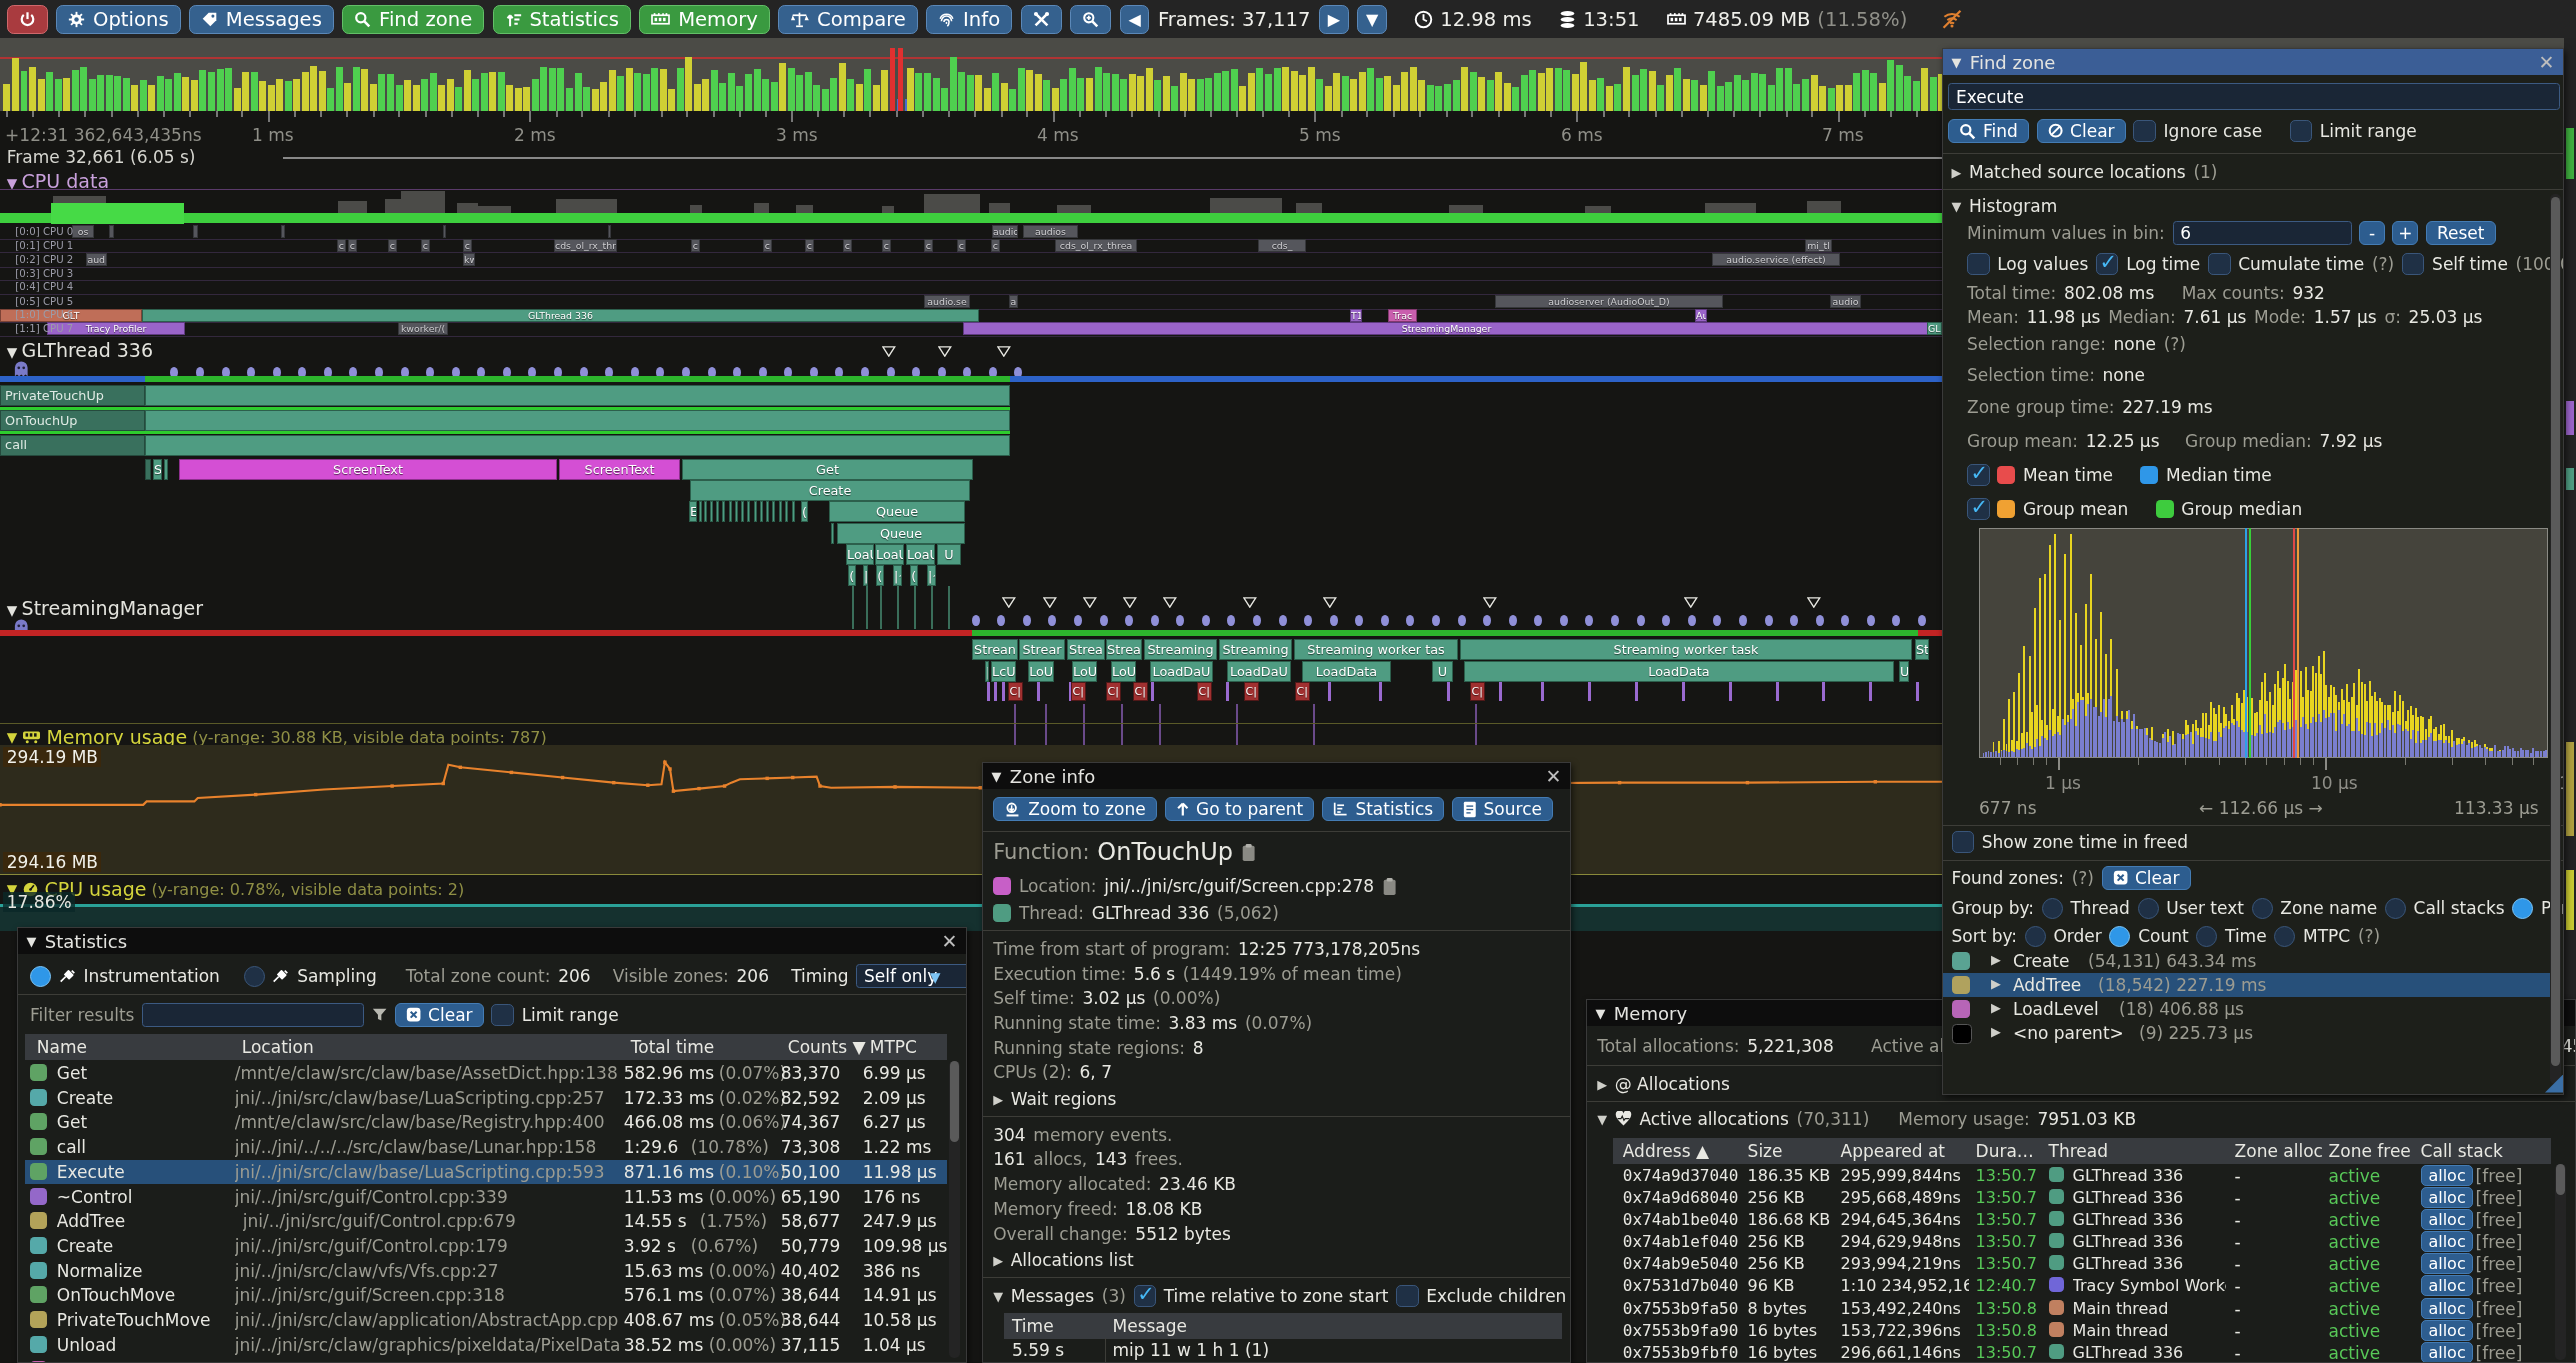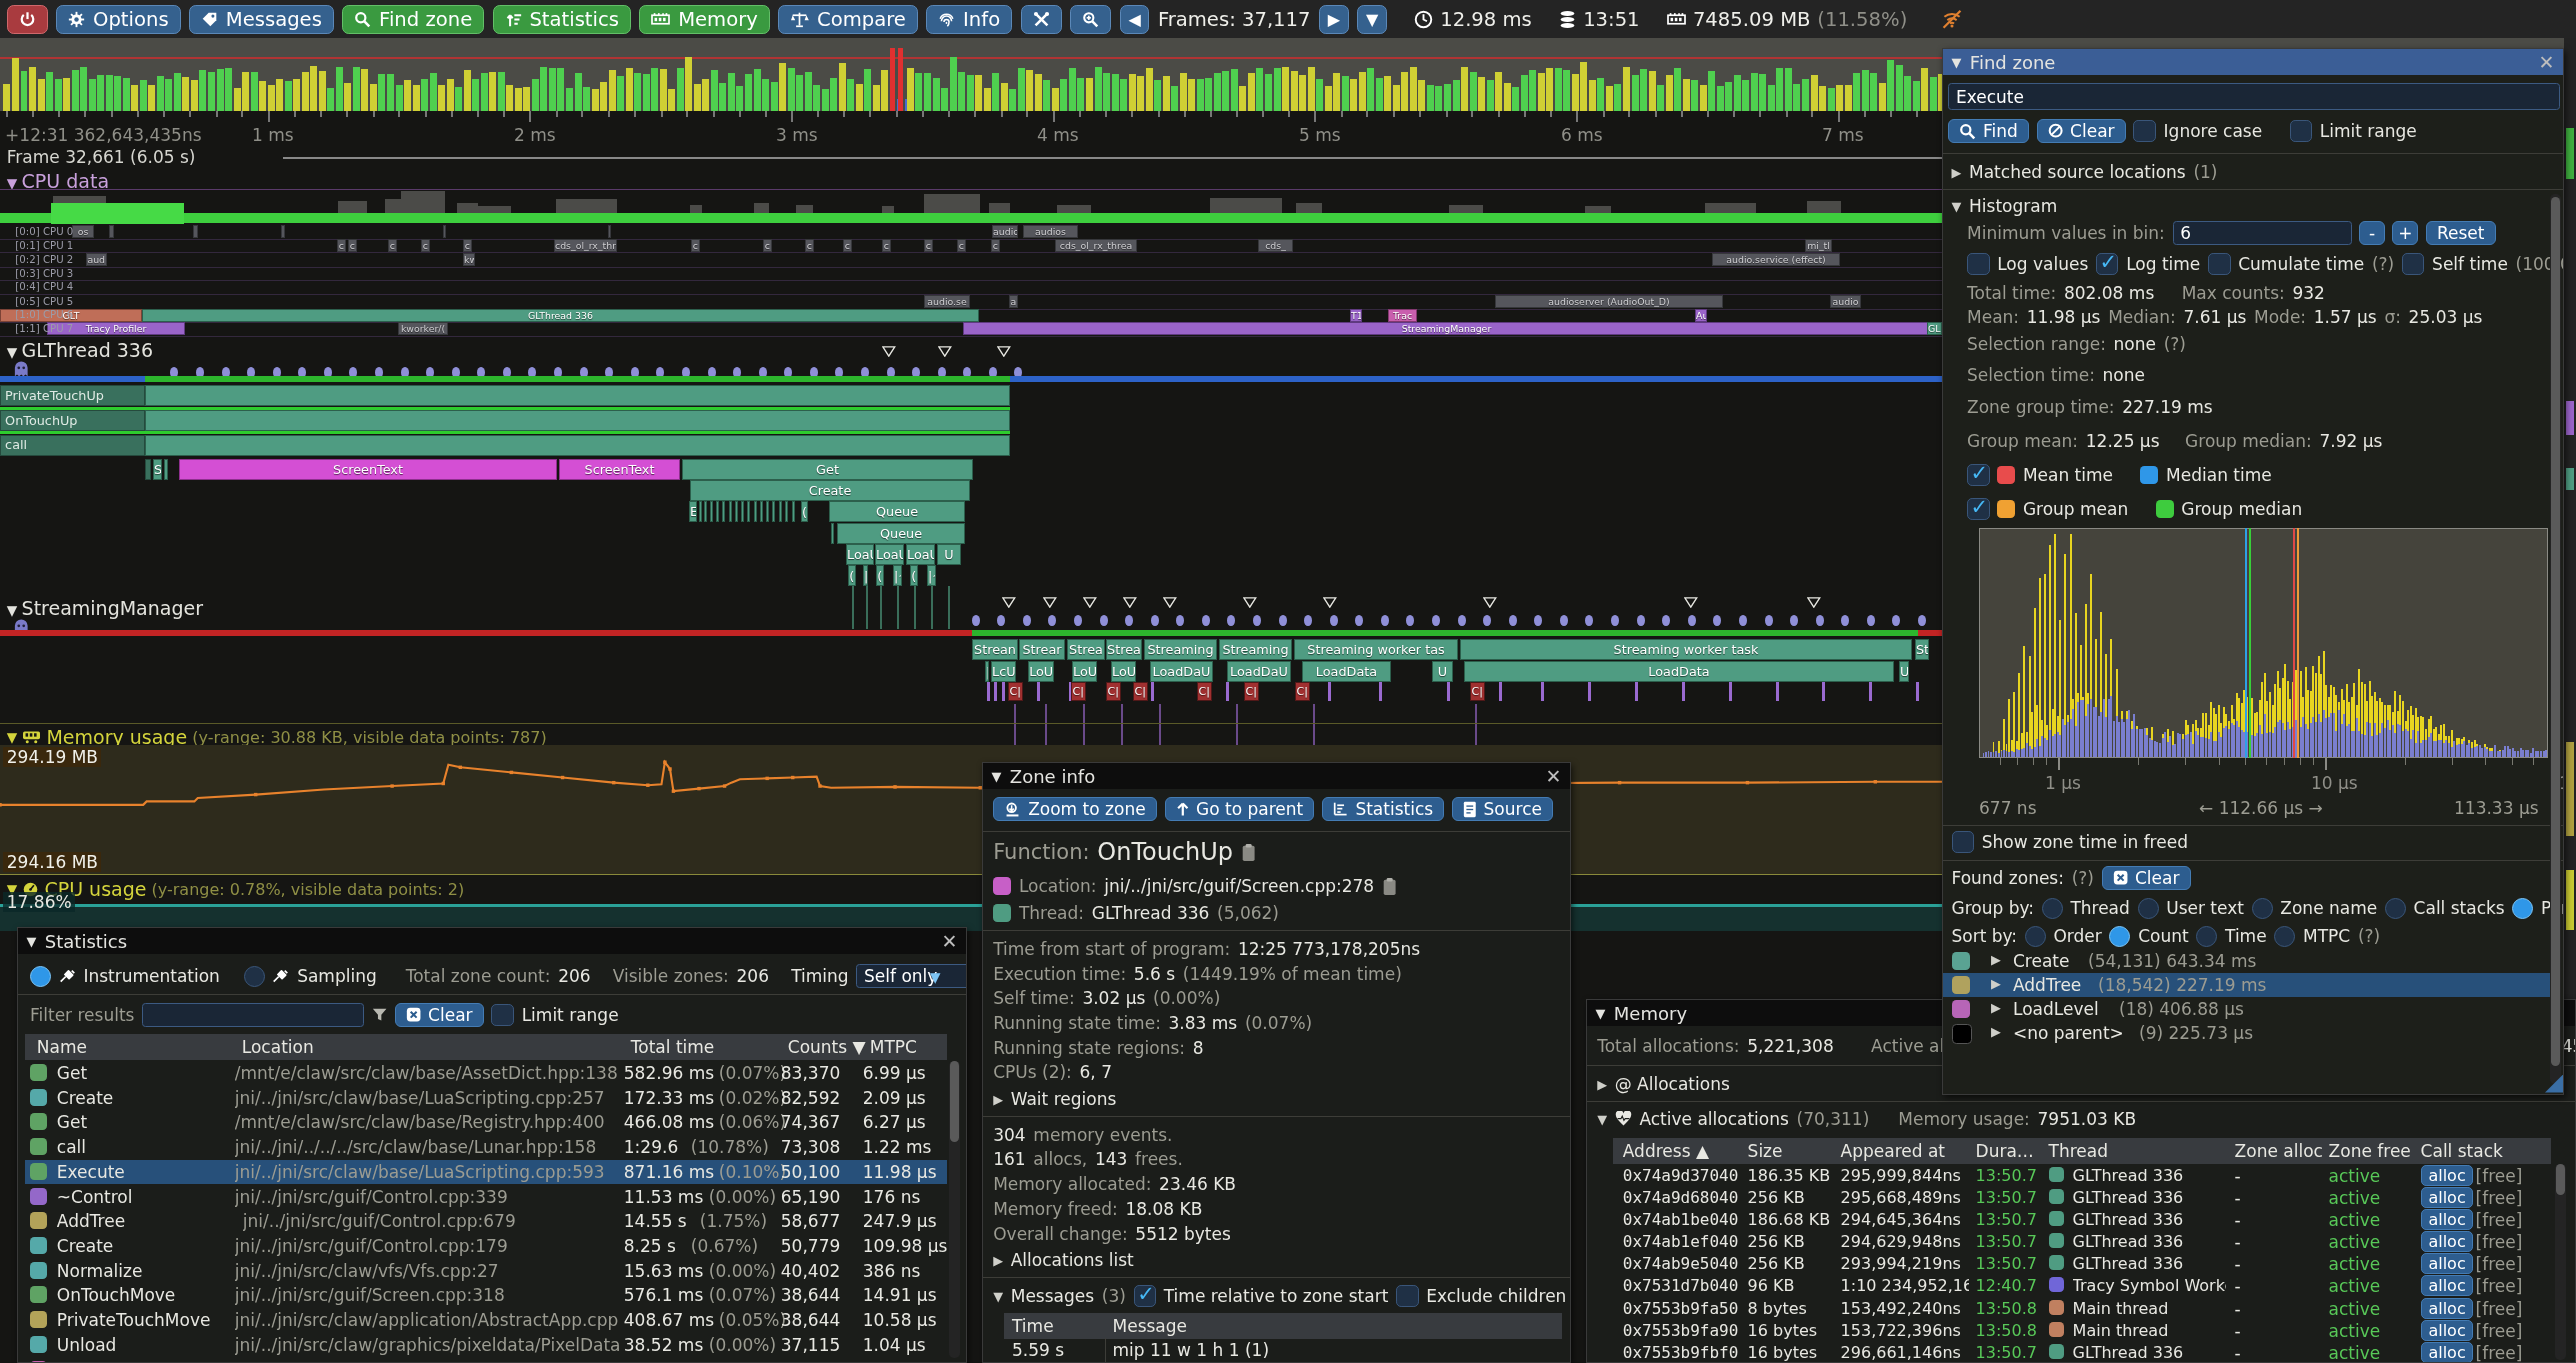--- a/index.html
+++ b/index.html
@@ -695,21 +695,21 @@
       <div class="zone zc-g" style="position: absolute; left: 554px; top: 239px; width: 63px; height: 12.8px; font-size: 9.4px; line-height: 11px;">cds_ol_rx_thr</div>
       <div class="zone zc-g" style="position: absolute; left: 691px; top: 239px; width: 8.5px; height: 12.8px; font-size: 9.4px; line-height: 11px;">c</div>
       <div class="zone zc-g" style="position: absolute; left: 763px; top: 239px; width: 8.5px; height: 12.8px; font-size: 9.4px; line-height: 11px;">c</div>
       <div class="zone zc-g" style="position: absolute; left: 805px; top: 239px; width: 8.5px; height: 12.8px; font-size: 9.4px; line-height: 11px;">c</div>
       <div class="zone zc-g" style="position: absolute; left: 843px; top: 239px; width: 8.5px; height: 12.8px; font-size: 9.4px; line-height: 11px;">c</div>
       <div class="zone zc-g" style="position: absolute; left: 882px; top: 239px; width: 8.5px; height: 12.8px; font-size: 9.4px; line-height: 11px;">c</div>
       <div class="zone zc-g" style="position: absolute; left: 924px; top: 239px; width: 8.5px; height: 12.8px; font-size: 9.4px; line-height: 11px;">c</div>
       <div class="zone zc-g" style="position: absolute; left: 957px; top: 239px; width: 8.5px; height: 12.8px; font-size: 9.4px; line-height: 11px;">c</div>
       <div class="zone zc-g" style="position: absolute; left: 991px; top: 239px; width: 8.5px; height: 12.8px; font-size: 9.4px; line-height: 11px;">c</div>
       <div class="zone zc-g" style="position: absolute; left: 1055px; top: 239px; width: 82px; height: 12.8px; font-size: 9.4px; line-height: 11px;">cds_ol_rx_threa</div>
-      <div class="zone zc-g" style="position: absolute; left: 1258px; top: 239px; width: 35px; height: 12.8px; font-size: 9.4px; line-height: 11px;">cds_</div>
+      <div class="zone zc-g" style="position: absolute; left: 1258px; top: 239px; width: 48px; height: 12.8px; font-size: 9.4px; line-height: 11px;">cds_</div>
       <div class="zone zc-g" style="position: absolute; left: 1805px; top: 239px; width: 27px; height: 12.8px; font-size: 9.4px; line-height: 11px;">mi_tl</div>
       <div class="sep" style="position: absolute; left: 0px; top: 252px; width: 2576px; height: 0.9px; background: rgb(51, 40, 61);"></div>
       <div class="cpulab" style="position: absolute; left: 15.3px; top: 254px;">[0:2] CPU 2</div>
       <div class="zone zc-g" style="position: absolute; left: 86px; top: 253px; width: 20.5px; height: 12.8px; font-size: 9.4px; line-height: 11px;">aud</div>
       <div class="zone zc-g" style="position: absolute; left: 463px; top: 253px; width: 12px; height: 12.8px; font-size: 9.4px; line-height: 11px;">kw</div>
       <div class="zone zc-g" style="position: absolute; left: 1712px; top: 253px; width: 128px; height: 12.8px; font-size: 9.4px; line-height: 11px;">audio.service (effect)</div>
       <div class="sep" style="position: absolute; left: 0px; top: 267px; width: 2576px; height: 0.9px; background: rgb(51, 40, 61);"></div>
       <div class="cpulab" style="position: absolute; left: 15.3px; top: 268px;">[0:3] CPU 3</div>
       <div class="sep" style="position: absolute; left: 0px; top: 280px; width: 2576px; height: 0.9px; background: rgb(51, 40, 61);"></div>
       <div class="cpulab" style="position: absolute; left: 15.3px; top: 281px;">[0:4] CPU 4</div>
@@ -1159,21 +1159,21 @@
         <div class="tcell g" style="left: 218px; width: 384px;">jni/../jni/src/guif/Control.cpp:679</div>
         <div class="tcell w" style="left: 599px;">14.55 s</div>
         <div class="tcell g" style="left: 675px;">(1.75%)</div>
         <div class="tcell w" style="left: 756px;">58,677</div>
         <div class="tcell w" style="left: 838px;">247.9 µs</div>
       </div>
       <div class="trow" style="position: absolute; left: 6.8px; top: 306px; width: 922px; height: 24px;">
         <span class="sw" style="position: absolute; left: 5.1px; top: 2.6px; width: 17px; height: 17px; background: rgb(85, 169, 169);"></span>
         <div class="tcell w" style="left: 32px; width: 170px;">Create</div>
         <div class="tcell g" style="left: 210px; width: 384px;">jni/../jni/src/guif/Control.cpp:179</div>
-        <div class="tcell w" style="left: 599px;">8.25 s</div>
+        <div class="tcell w" style="left: 599px;">3.92 s</div>
         <div class="tcell g" style="left: 666px;">(0.67%)</div>
         <div class="tcell w" style="left: 756px;">50,779</div>
         <div class="tcell w" style="left: 838px;">109.98 µs</div>
       </div>
       <div class="trow" style="position: absolute; left: 6.8px; top: 331px; width: 922px; height: 24px;">
         <span class="sw" style="position: absolute; left: 5.1px; top: 2.6px; width: 17px; height: 17px; background: rgb(85, 169, 169);"></span>
         <div class="tcell w" style="left: 32px; width: 170px;">Normalize</div>
         <div class="tcell g" style="left: 210px; width: 384px;">jni/../jni/src/claw/vfs/Vfs.cpp:27</div>
         <div class="tcell w" style="left: 599px;">15.63 ms</div>
         <div class="tcell g" style="left: 684px;">(0.00%)</div>

